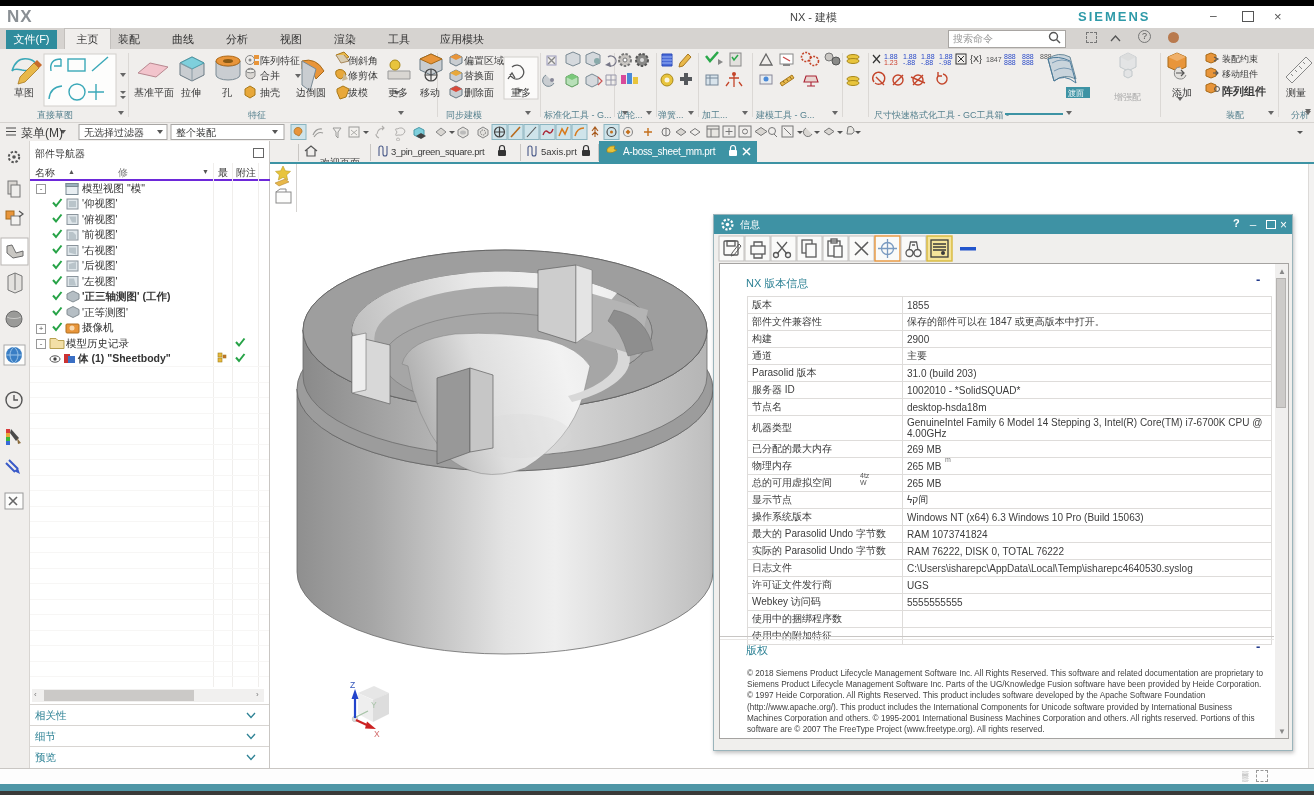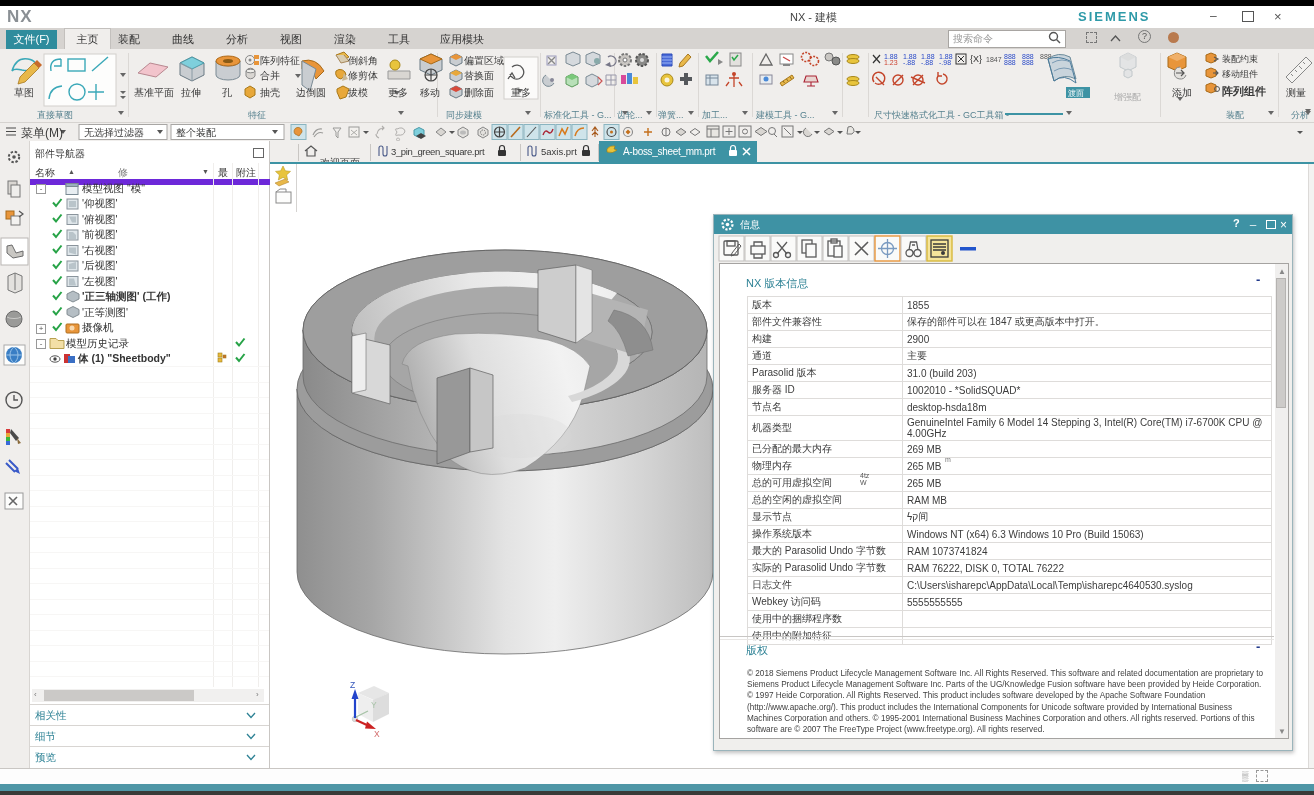--- a/index.html
+++ b/index.html
@@ -524,21 +524,21 @@
 
     <rect x="5" y="352" width="18" height="16" fill="#fdfdfc" stroke="#999"></rect>
         <path d="M9,356 l8,8 M17,356 l-8,8" stroke="#666" stroke-width="1.6"></path>
   </svg>
 </div>
 
 <div class="abs" id="navigator" style="left:30px;top:141px;width:240px;height:627px;background:#fff;border-right:1px solid #c9c6c3;box-sizing:border-box;">
   <div class="abs t" style="left:5px;top:6px;font-size:10px;">部件导航器</div>
   <div class="abs" style="left:223px;top:7px;width:9px;height:8px;border:1px solid #666;"></div>
 
-  <div class="abs" style="left:0;top:22px;width:239px;height:16px;border-bottom:6px solid #6d28d9;padding-left:48px;">
+  <div class="abs" style="left:0;top:22px;width:239px;height:16px;border-bottom:2px solid #6d28d9;padding-left:48px;">
     <div class="abs t" style="left:5px;top:3px;font-size:10px;">名称</div>
     <div class="abs" style="left:38px;top:5px;font-size:7px;color:#555;">▲</div>
     <div class="abs t" style="left:88px;top:3px;font-size:10px;color:#777;">修</div>
     <div class="abs" style="left:172px;top:5px;font-size:7px;color:#555;">▼</div>
     <div class="abs t" style="left:188px;top:3px;font-size:10px;">最</div>
     <div class="abs t" style="left:206px;top:3px;font-size:10px;">附注</div>
   </div>
   <div class="abs" style="left:183px;top:22px;width:1px;height:524px;background:#f0eeec;"></div>
   <div class="abs" style="left:202px;top:22px;width:1px;height:524px;background:#f0eeec;"></div>
   <div class="abs" style="left:228px;top:22px;width:1px;height:524px;background:#f0eeec;"></div>
@@ -871,42 +871,42 @@
             </tr>
       <tr>
               <td>物理内存</td>
               <td>265 MB</td>
             </tr>
       <tr>
               <td>总的可用虚拟空间</td>
               <td>265 MB</td>
             </tr>
       <tr>
-              <td>总的空闲的虚拟空间</td>
-              <td>RAM MB</td>
-            </tr>
-      <tr>
               <td>显示节点</td>
               <td>ϟק间</td>
             </tr>
       <tr>
               <td>操作系统版本</td>
               <td>Windows NT (x64) 6.3 Windows 10 Pro (Build 15063)</td>
             </tr>
       <tr>
               <td>最大的 Parasolid Undo 字节数</td>
               <td>RAM 1073741824</td>
             </tr>
       <tr>
               <td>实际的 Parasolid Undo 字节数</td>
               <td>RAM 76222, DISK 0, TOTAL 76222</td>
             </tr>
       <tr>
               <td>日志文件</td>
               <td>C:\Users\isharepc\AppData\Local\Temp\isharepc4640530.syslog</td>
+            </tr>
+      <tr>
+              <td>许可证文件发行商</td>
+              <td>UGS</td>
             </tr>
       <tr>
               <td>Webkey 访问码</td>
               <td>5555555555</td>
             </tr>
       <tr>
               <td>使用中的捆绑程序数</td>
               <td>&nbsp;</td>
             </tr>
       <tr>

